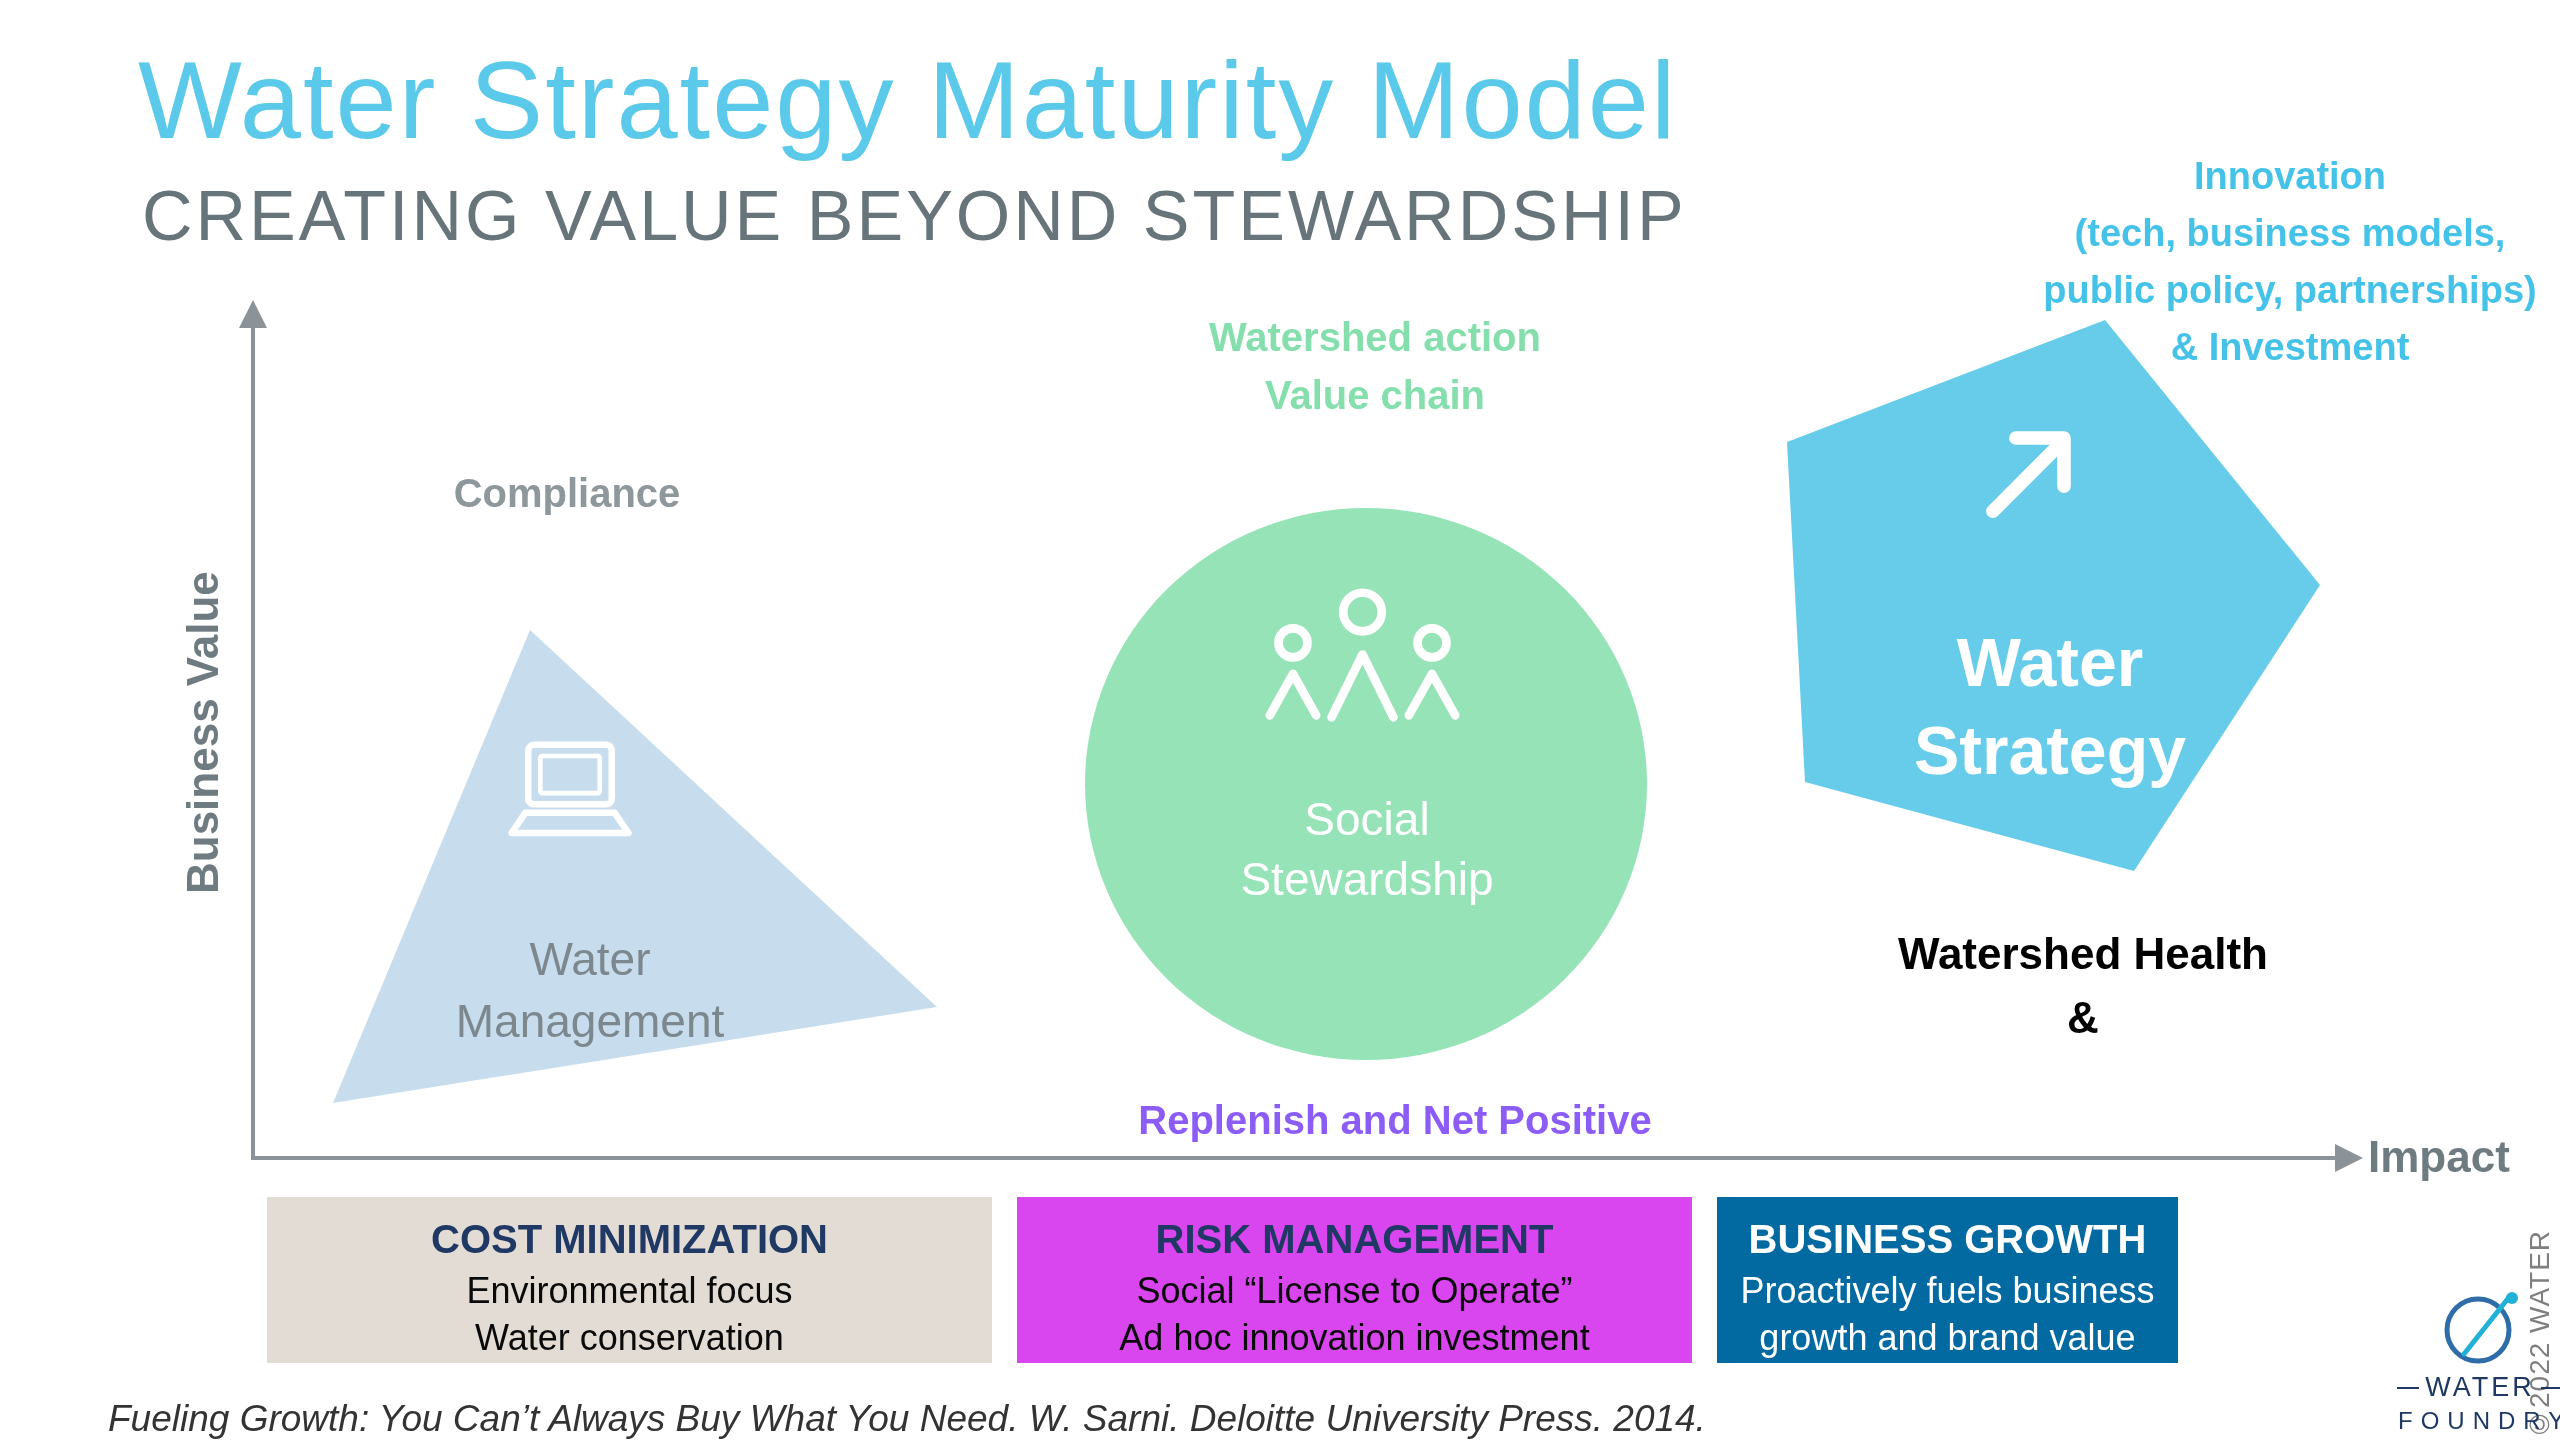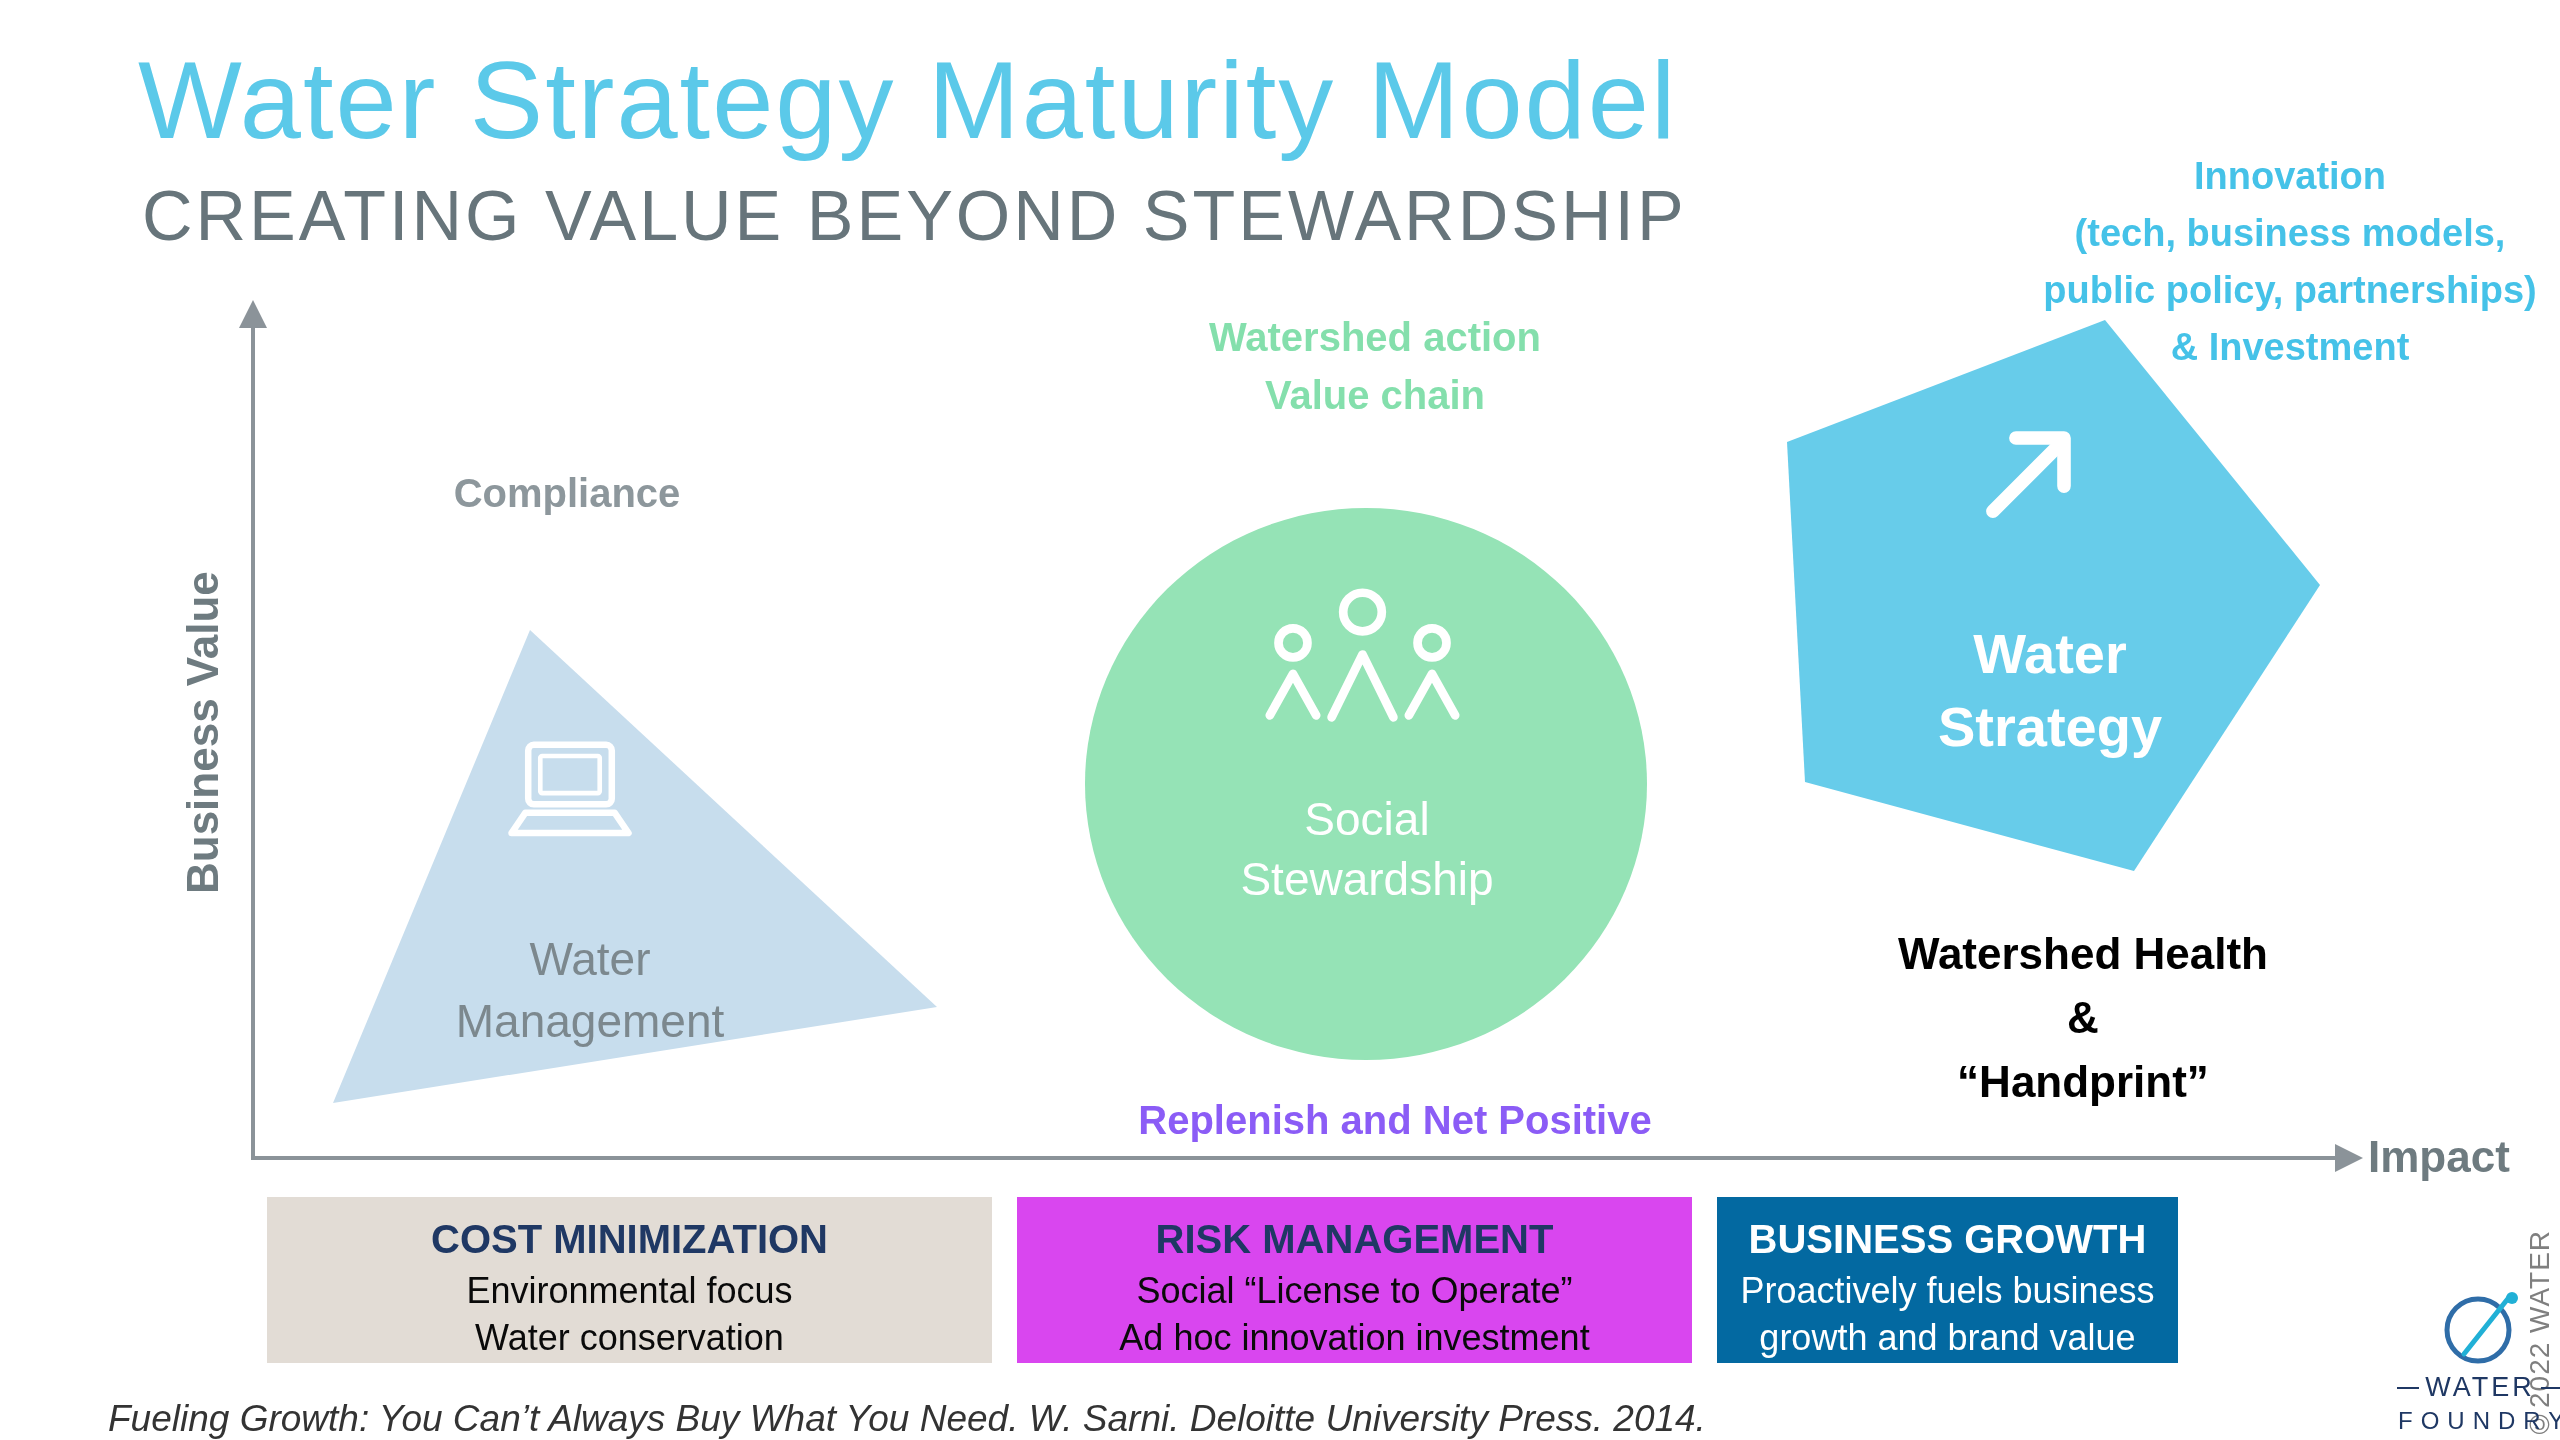--- a/index.html
+++ b/index.html
@@ -39,21 +39,21 @@
   .circle { left:1085px; top:508px; width:562px; height:552px; border-radius:50%; background:#95E3B6; }
   .stew-label { left:1187px; top:790px; width:360px; text-align:center;
     color:#ffffff; font-size:46px; line-height:1.3; }
   .stew-below { left:1100px; top:1098px; width:590px; text-align:center;
     color:#8b5cf6; font-weight:bold; font-size:40px; }
 
   
   .strat-above { left:2000px; top:148px; width:580px; text-align:center;
     color:#45C2E8; font-weight:bold; font-size:38px; line-height:1.5; }
   .strat-label { left:1885px; top:618px; width:330px; text-align:center;
-    color:#ffffff; font-weight:bold; font-size:56px; line-height:1.3; }
+    color:#ffffff; font-weight:bold; font-size:68px; line-height:1.3; }
   .strat-below { left:1828px; top:922px; width:510px; text-align:center;
     color:#000000; font-weight:bold; font-size:44px; line-height:1.45; }
 
   
   .bbox { top:1197px; height:166px; text-align:center; padding-top:20px; }
   .bbox-1 { left:267px;  width:725px; background:#E2DCD5; }
   .bbox-2 { left:1017px; width:675px; background:#d946ef; }
   .bbox-3 { left:1717px; width:461px; background:#0369a1; }
   .bbox-title { font-size:40px; font-weight:bold; color:#1F3864; }
   .bbox-3 .bbox-title { color:#ffffff; }
@@ -134,21 +134,20 @@
 <svg class="abs" style="left:1972px; top:415px;" width="115" height="115" viewBox="0 0 110 110">
   <g fill="none" stroke="#ffffff" stroke-width="13" stroke-linecap="round" stroke-linejoin="round">
     <path d="M20,92 L85,27"></path>
     <path d="M42,22 L88,22 L88,68"></path>
   </g>
 </svg>
 <div class="abs strat-label">Water Strategy</div>
 <div class="abs strat-below">
   <div>Watershed Health</div>
   <div>&amp;</div>
-  <div>“Handprint”</div>
 </div>
 
 <div class="abs bbox bbox-1">
   <div class="bbox-title">COST MINIMIZATION</div>
   <div class="bbox-line">Environmental focus</div>
   <div class="bbox-line">Water conservation</div>
 </div>
 <div class="abs bbox bbox-2">
   <div class="bbox-title">RISK MANAGEMENT</div>
   <div class="bbox-line">Social “License to Operate”</div>

